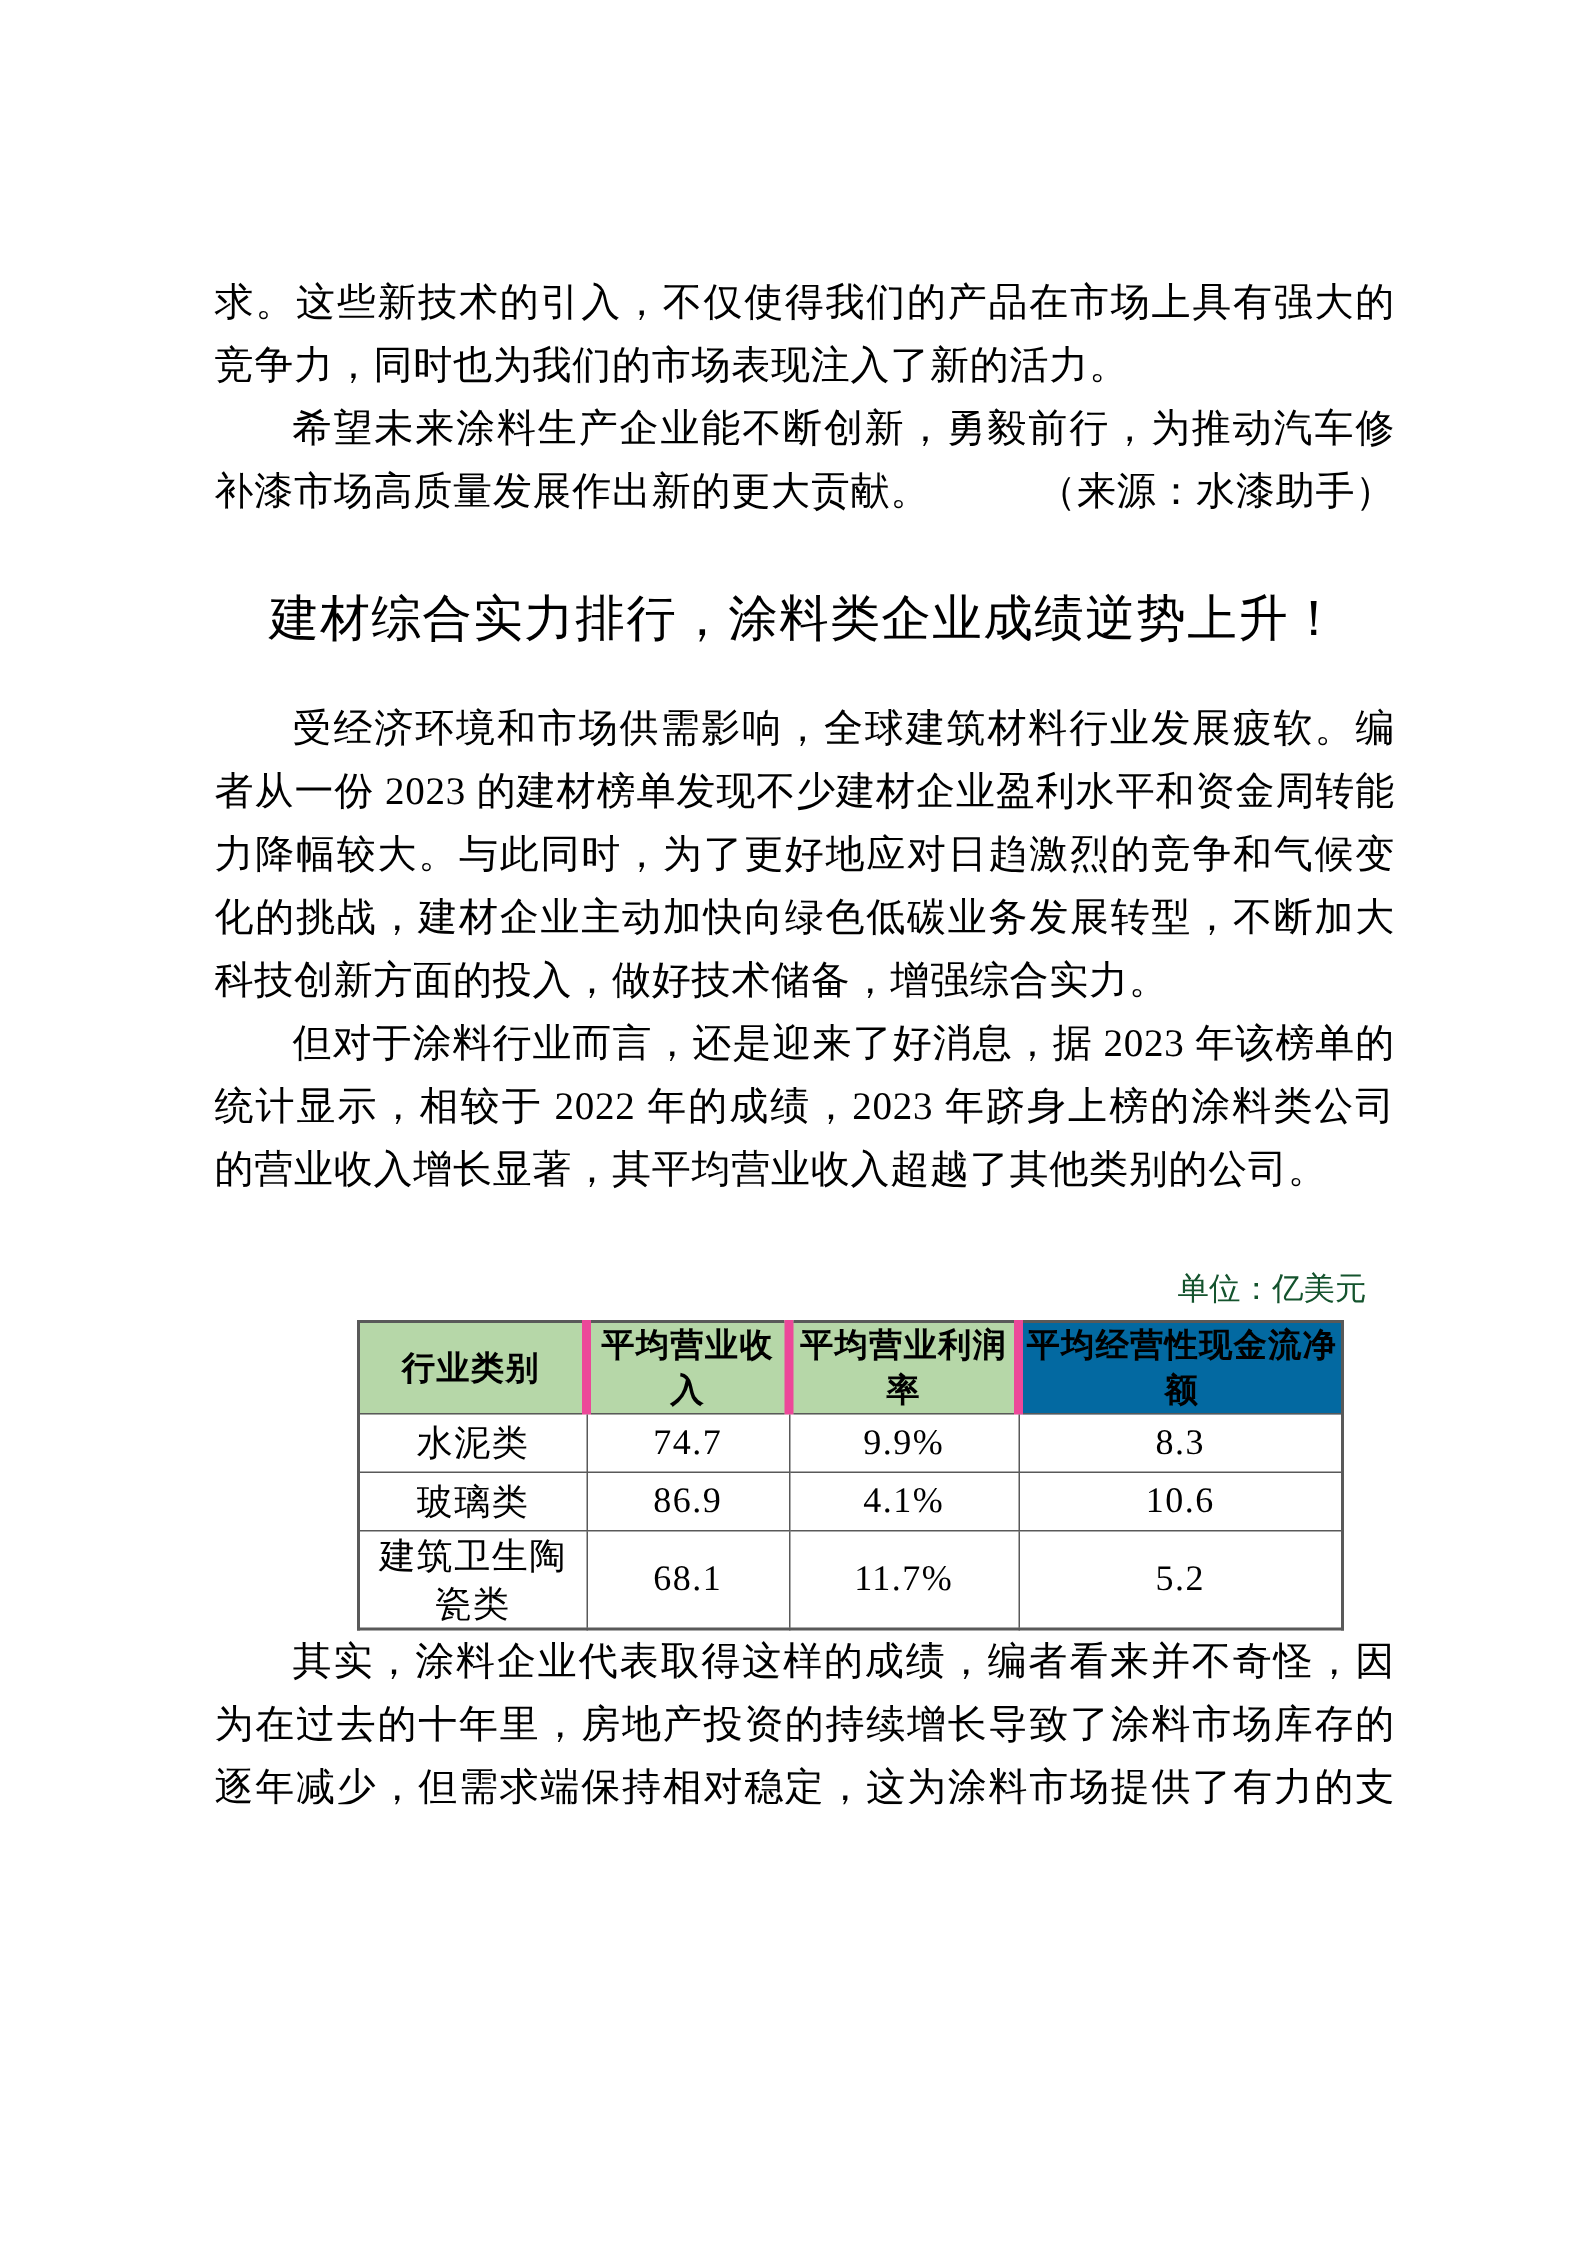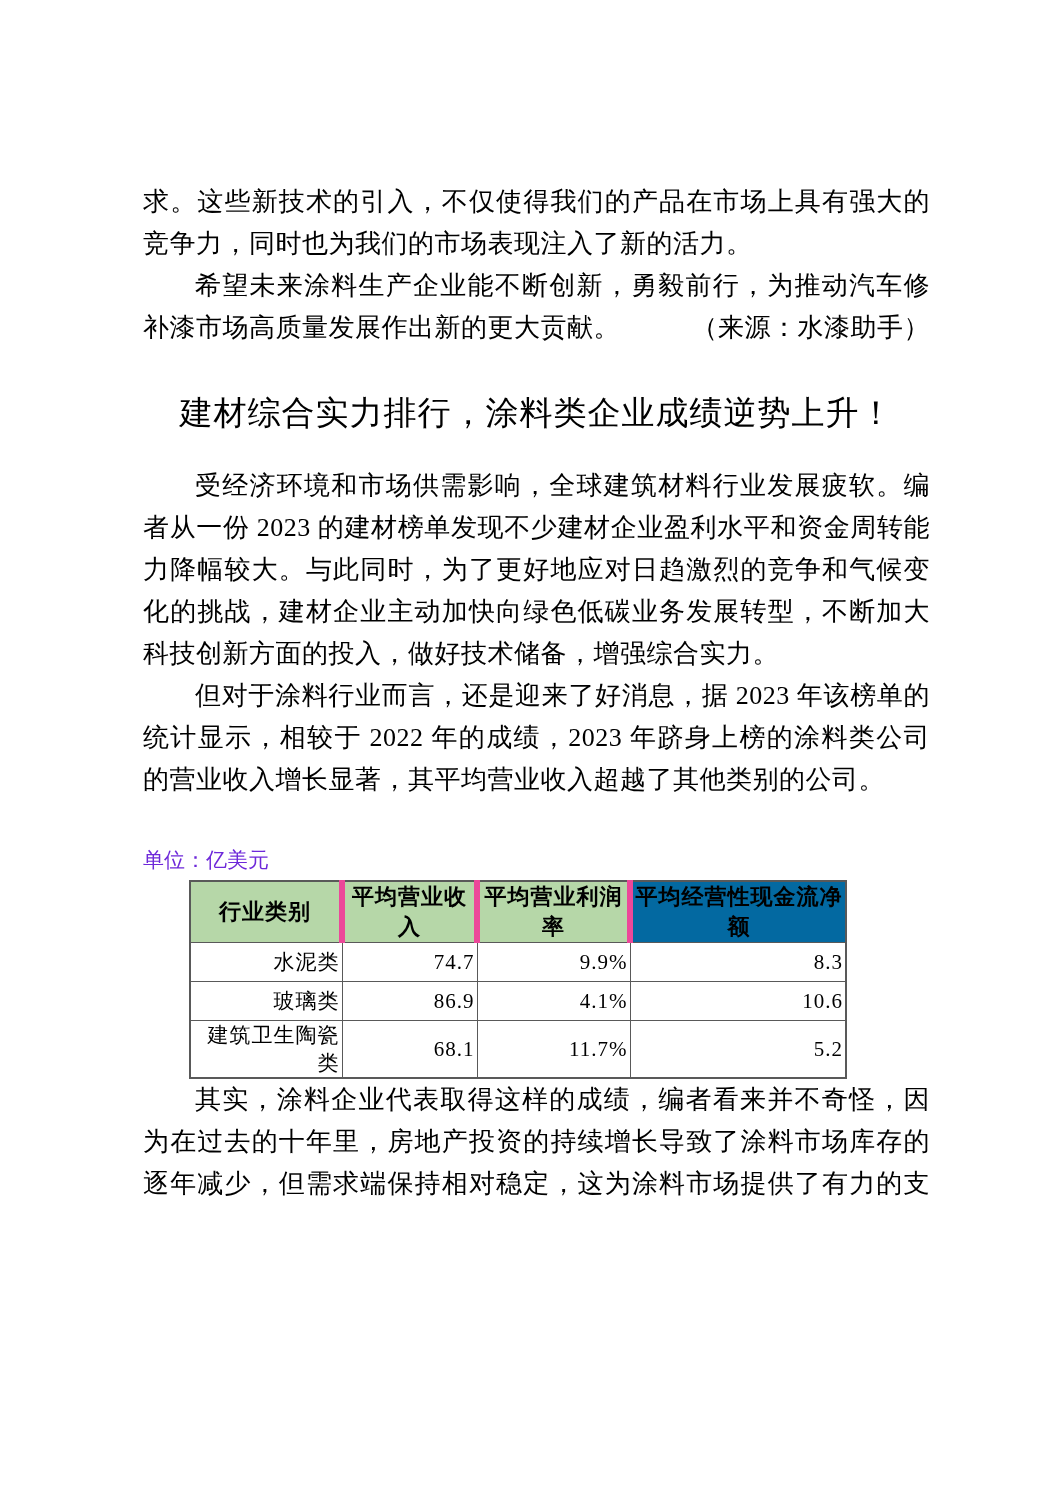--- a/index.html
+++ b/index.html
@@ -39,49 +39,50 @@
   h1.section-heading {
     margin: 38px 0 26px 0;
     font-size: 33px;
     line-height: 52px;
     font-weight: normal;
     text-align: center;
     letter-spacing: 1px;
   }
   .unit-label {
     margin: 46px 19px 7px 0;
+    text-align: right;
     font-family: "Liberation Sans", sans-serif;
     font-size: 21px;
     line-height: 26px;
-    color: #6d28d9;
+    color: #14532d;
   }
   table.data-table {
     border-collapse: collapse;
-    margin-left: 46px;
+    margin-left: 95px;
     width: 656px;
     table-layout: fixed;
   }
   table.data-table, table.data-table td, table.data-table th {
     border: 1px solid var(--border-color);
   }
   table.data-table { border-width: 2px; }
   table.data-table th {
     height: 34px;
     font-size: 22px;
     font-weight: bold;
     text-align: center;
     vertical-align: middle;
     letter-spacing: 1px;
     padding: 0 2px;
   }
   table.data-table th + th { border-left: 6px solid #ec4899; }
   table.data-table td {
     height: 39px;
-    font-size: 21px;
-    text-align: right;
+    font-size: 24px;
+    text-align: center;
     vertical-align: middle;
     background: #ffffff;
     letter-spacing: 1px;
     padding: 0 2px;
   }
   .after-table { margin-top: 23px; }
   .page-number {
     margin-top: 35px;
     text-align: center;
     font-size: 34px;

